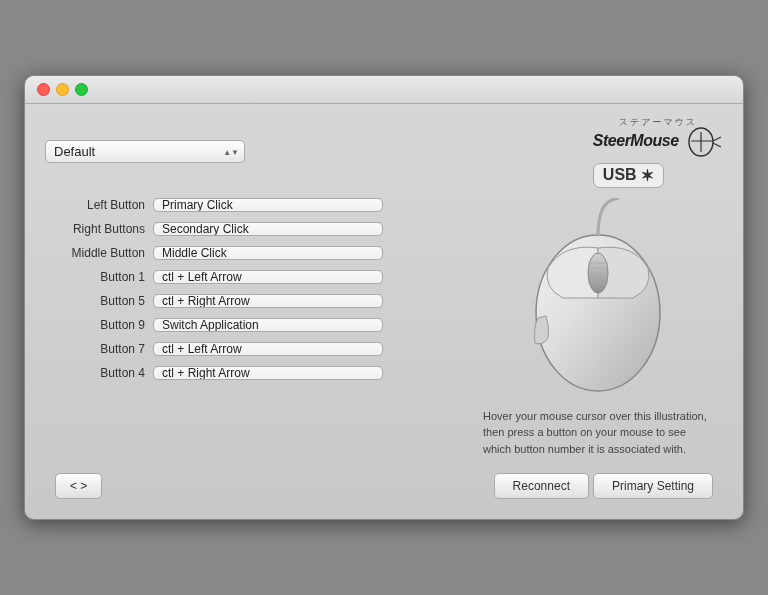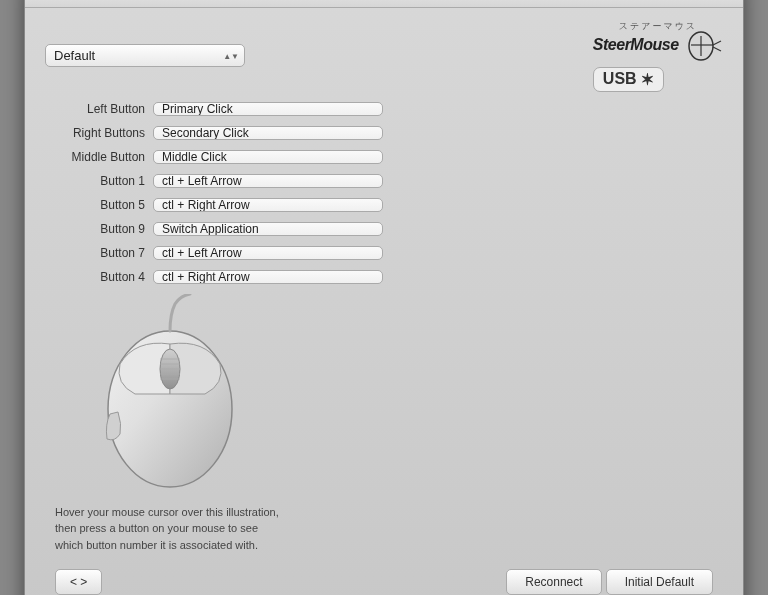--- a/index.html
+++ b/index.html
@@ -156,21 +156,20 @@
 
     .tab.active {
       background: linear-gradient(to bottom, #c0c0c0, #b0b0b0);
       color: #000;
       font-weight: 600;
       box-shadow: inset 0 1px 2px rgba(0,0,0,0.2);
     }
 
     .main-area {
       display: flex;
-      flex-direction: column;
     }
 
     .buttons-panel {
       flex: 1;
     }
 
     .button-row {
       display: flex;
       align-items: center;
       margin-bottom: 10px;
@@ -367,17 +366,17 @@
         </svg>
 
         <p class="hover-text">Hover your mouse cursor over this illustration, then press a button on your mouse to see which button number it is associated with.</p>
       </div>
     </div>
 
     <div class="bottom-bar">
       <button class="nav-btn">&lt; &gt;</button>
       <div class="action-buttons">
         <button class="action-btn">Reconnect</button>
-        <button class="action-btn">Initial Default</button>
+        <button class="action-btn">Primary Setting</button>
       </div>
     </div>
   </div>
 </div>
 
 </body></html>

